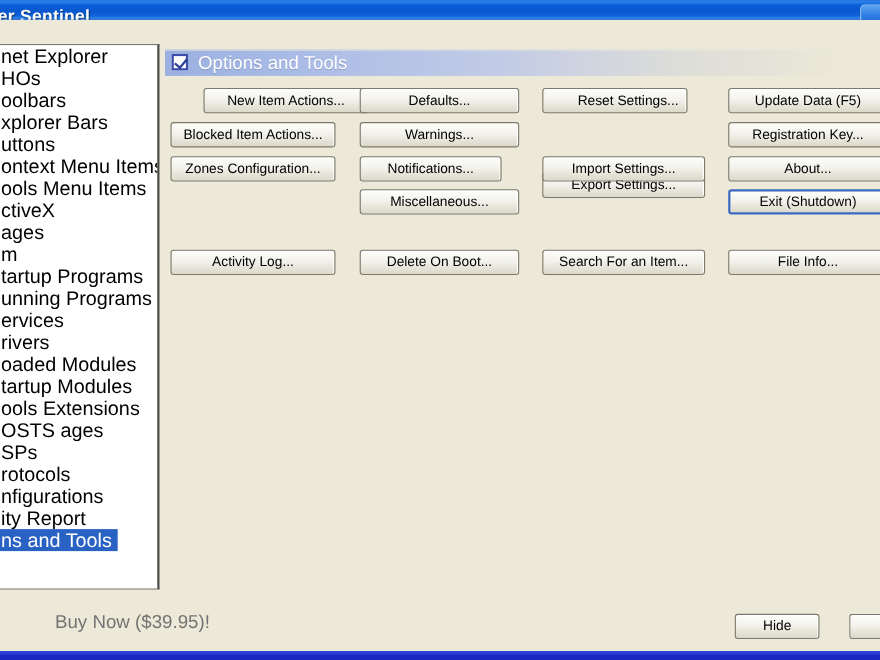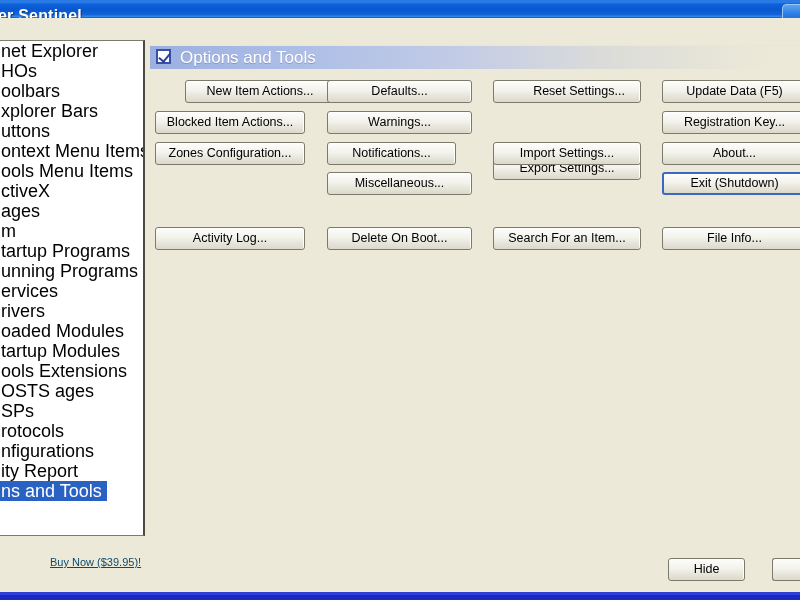--- a/index.html
+++ b/index.html
@@ -184,23 +184,22 @@
   .xp-button.clipped-right {
     border-right: none;
     border-radius: 3px 0 0 3px;
   }
 
   
   #buy-now-link {
     position: absolute;
     left: 50px;
     top: 556px;
-    font-size: 11px;
-    color: #0c4a6e;
-    text-decoration: underline;
+    font-size: 17px;
+    color: #737373;
     white-space: nowrap;
     cursor: pointer;
   }
   #bottom-edge {
     position: absolute;
     left: 0;
     top: 592px;
     width: 800px;
     height: 8px;
     background: #1a29c0;
@@ -307,21 +306,21 @@
 
     <div class="xp-button" style="left:5px;  top:40px;  width:150px;margin-left:30px;">New Item Actions...</div>
     <div class="xp-button" style="left:5px;  top:71px;  width:150px;">Blocked Item Actions...</div>
     <div class="xp-button" style="left:5px;  top:102px; width:150px;">Zones Configuration...</div>
 
     <div class="xp-button" style="left:177px; top:40px;  width:145px;">Defaults...</div>
     <div class="xp-button" style="left:177px; top:71px;  width:145px;">Warnings...</div>
     <div class="xp-button" style="left:177px; top:102px; width:129px;">Notifications...</div>
     <div class="xp-button" style="left:177px; top:132px; width:145px;">Miscellaneous...</div>
 
-    <div class="xp-button" style="left:343px; top:40px;  width:148px;padding-left:24px;">Reset Settings...</div>
+    <div class="xp-button" style="left:343px; top:40px;  width:132px;padding-left:24px;">Reset Settings...</div>
     <div class="xp-button" style="left:343px; top:71px;  width:148px;margin-top:46px;">Export Settings...</div>
     <div class="xp-button" style="left:343px; top:102px; width:148px;">Import Settings...</div>
 
     <div class="xp-button" style="left:512px; top:40px;  width:145px;">Update Data (F5)</div>
     <div class="xp-button" style="left:512px; top:71px;  width:145px;">Registration Key...</div>
     <div class="xp-button" style="left:512px; top:102px; width:145px;">About...</div>
     <div class="xp-button focused" style="left:512px; top:132px; width:145px;">Exit (Shutdown)</div>
 
     <div class="xp-button" style="left:5px;   top:187px; width:150px;">Activity Log...</div>
     <div class="xp-button" style="left:177px; top:187px; width:145px;">Delete On Boot...</div>

